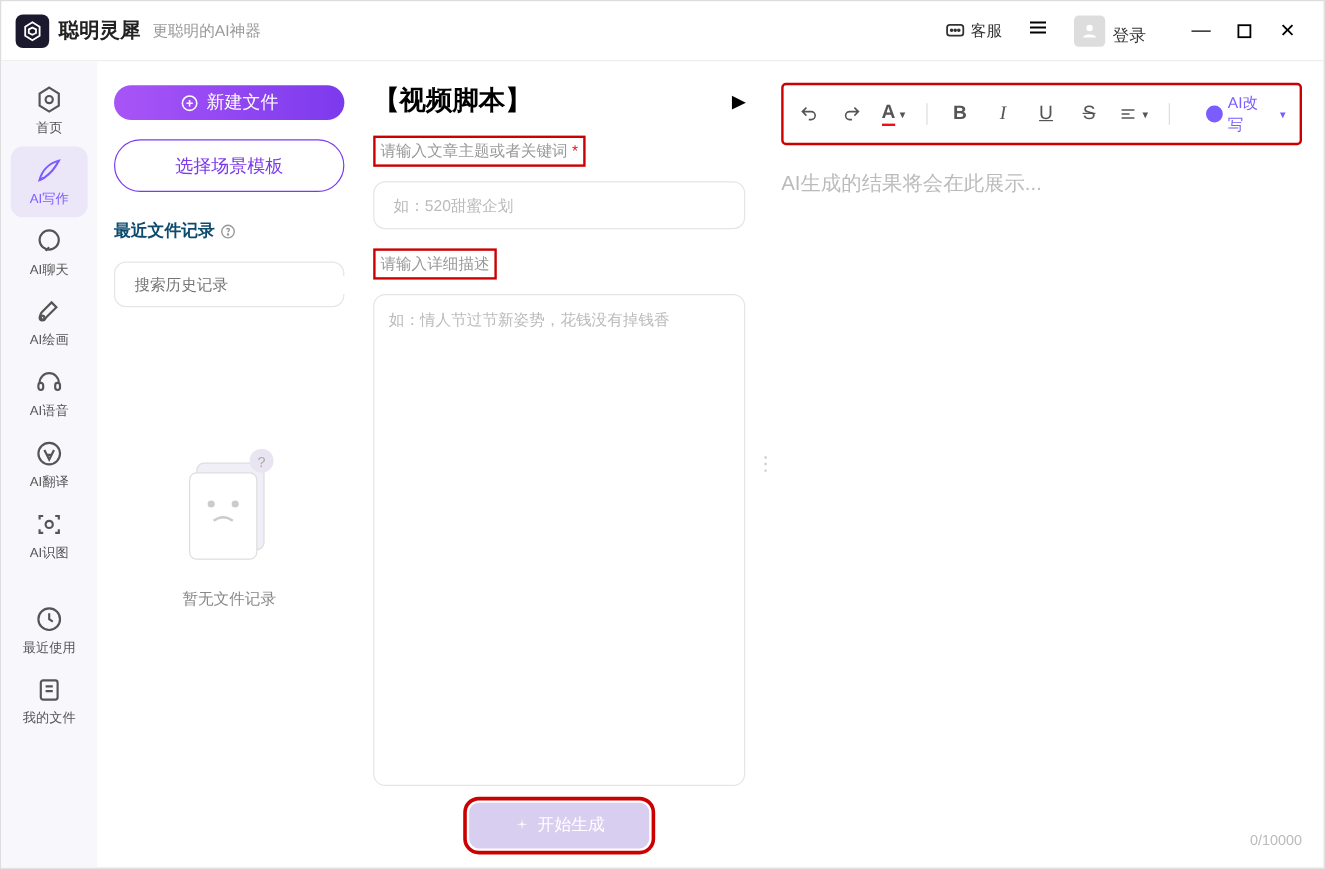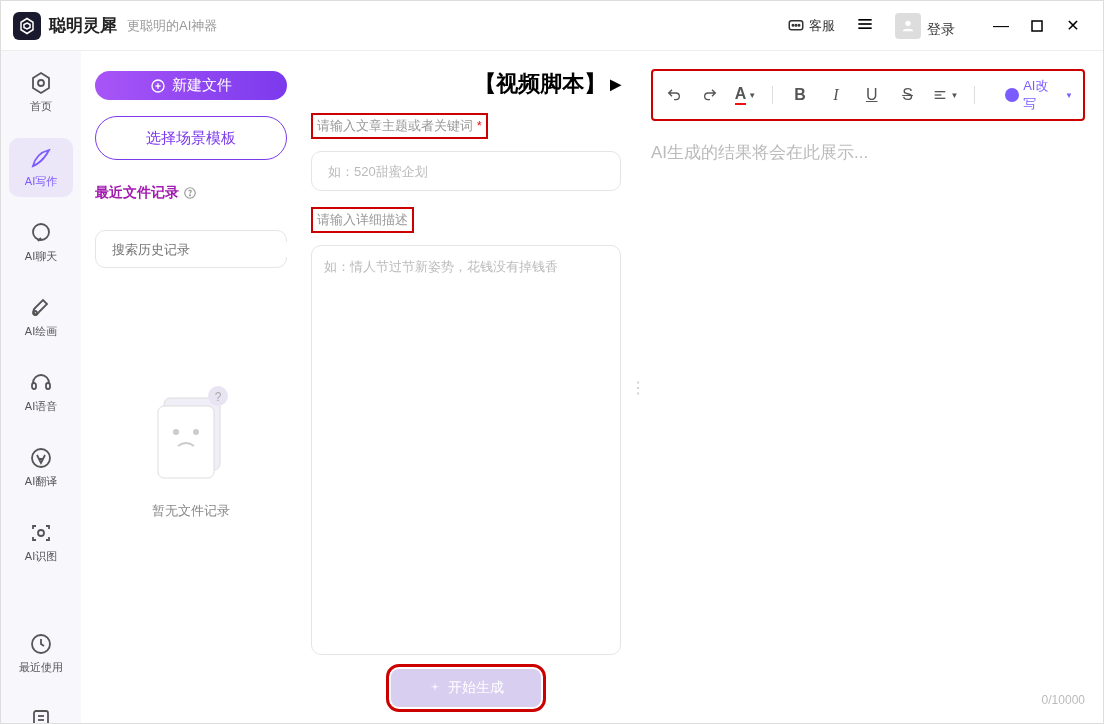--- a/index.html
+++ b/index.html
@@ -16,43 +16,43 @@
 .cs-btn svg { width: 18px; height: 18px; }
 .menu-btn { padding: 6px; cursor: pointer; margin: 0 6px; }
 .menu-btn svg { width: 20px; height: 20px; }
 .login-btn { display: flex; align-items: flex-end; gap: 6px; font-size: 14px; color: #333; padding: 4px 8px; cursor: pointer; margin-right: 20px; }
 .avatar-ph { width: 26px; height: 26px; background: #ddd; border-radius: 4px; display: flex; align-items: center; justify-content: center; }
 .avatar-ph svg { width: 16px; height: 16px; fill: #fff; }
 .win-btn { width: 36px; height: 30px; display: flex; align-items: center; justify-content: center; cursor: pointer; font-size: 16px; }
 
 
 .main { display: flex; height: calc(100% - 50px); }
-.sidebar { width: 80px; background: #f8f7fc; display: flex; flex-direction: column; align-items: center; padding-top: 12px; gap: 16px; }
+.sidebar { width: 80px; background: #f8f7fc; display: flex; flex-direction: column; align-items: center; padding-top: 12px; gap: 0; }
 .sb-item { width: 64px; padding: 8px 0; display: flex; flex-direction: column; align-items: center; gap: 4px; border-radius: 10px; cursor: pointer; color: #555; }
 .sb-item.active { background: #ebe6f8; color: #7b5cff; }
 .sb-item svg { width: 24px; height: 24px; }
 .sb-item span { font-size: 11px; }
 .sb-spacer { flex: 0 0 20px; }
 
 
 .leftpanel { width: 220px; padding: 20px 14px; }
 .btn-new { width: 100%; height: 29px; border-radius: 22px; background: linear-gradient(90deg, #a855f7, #7c3aed); color: #fff; border: none; font-size: 15px; font-weight: 500; display: flex; align-items: center; justify-content: center; gap: 6px; cursor: pointer; margin-bottom: 16px; }
 .btn-tpl { width: 100%; height: 44px; border-radius: 22px; background: #fff; border: 1.5px solid #7c3aed; color: #7c3aed; font-size: 15px; font-weight: 500; cursor: pointer; margin-bottom: 24px; }
-.recent-title { font-size: 14px; font-weight: 600; color: #a21caf; display: flex; align-items: center; gap: 4px; margin-bottom: 28px; }
+.recent-title { font-size: 14px; font-weight: 600; color: #0c4a6e; display: flex; align-items: center; gap: 4px; margin-bottom: 16px; }
 .recent-title svg { width: 14px; height: 14px; stroke: #999; }
 .search-box { width: 100%; height: 38px; border: 1px solid #e5e5e5; border-radius: 10px; display: flex; align-items: center; padding: 0 10px; gap: 6px; }
 .search-box svg { width: 16px; height: 16px; stroke: #999; }
 .search-box input { border: none; outline: none; flex: 1; font-size: 13px; color: #333; }
 .empty-state { margin-top: 110px; display: flex; flex-direction: column; align-items: center; }
 .empty-img { width: 90px; height: 110px; position: relative; }
 .empty-label { margin-top: 14px; font-size: 13px; color: #888; }
 
 
 .centerpanel { flex: 0 0 330px; padding: 18px 10px 16px; display: flex; flex-direction: column; }
-.center-title { font-size: 22px; font-weight: 700; text-align: center; display: flex; align-items: center; justify-content: flex-end; gap: 4px; margin-bottom: 14px; }
+.center-title { font-size: 22px; font-weight: 700; text-align: center; display: flex; align-items: center; justify-content: space-between; gap: 4px; margin-bottom: 14px; }
 .center-title .tri { font-size: 14px; }
 .field-label { font-size: 13px; color: #999; margin-bottom: 6px; display: inline-block; }
 .field-label .req { color: #e11; }
 .hl-red { border: 2px solid #c00; padding: 2px 4px; }
 .input-topic { width: 100%; height: 40px; border: 1px solid #e5e5e5; border-radius: 10px; padding: 0 16px; font-size: 13px; outline: none; margin-bottom: 16px; background: #fff; }
 .input-topic::placeholder, .ta-desc::placeholder { color: #bbb; }
 .ta-desc { width: 100%; flex: 1; border: 1px solid #e5e5e5; border-radius: 10px; padding: 12px; font-size: 13px; outline: none; resize: none; background: #fff; }
 .btn-gen-wrap { margin-top: 14px; display: flex; justify-content: center; }
 .btn-gen { width: 150px; height: 38px; border-radius: 8px; background: #d7cef0; color: #fff; border: none; font-size: 14px; display: flex; align-items: center; justify-content: center; gap: 6px; cursor: pointer; outline: 3px solid #c00; outline-offset: 2px; }
 

